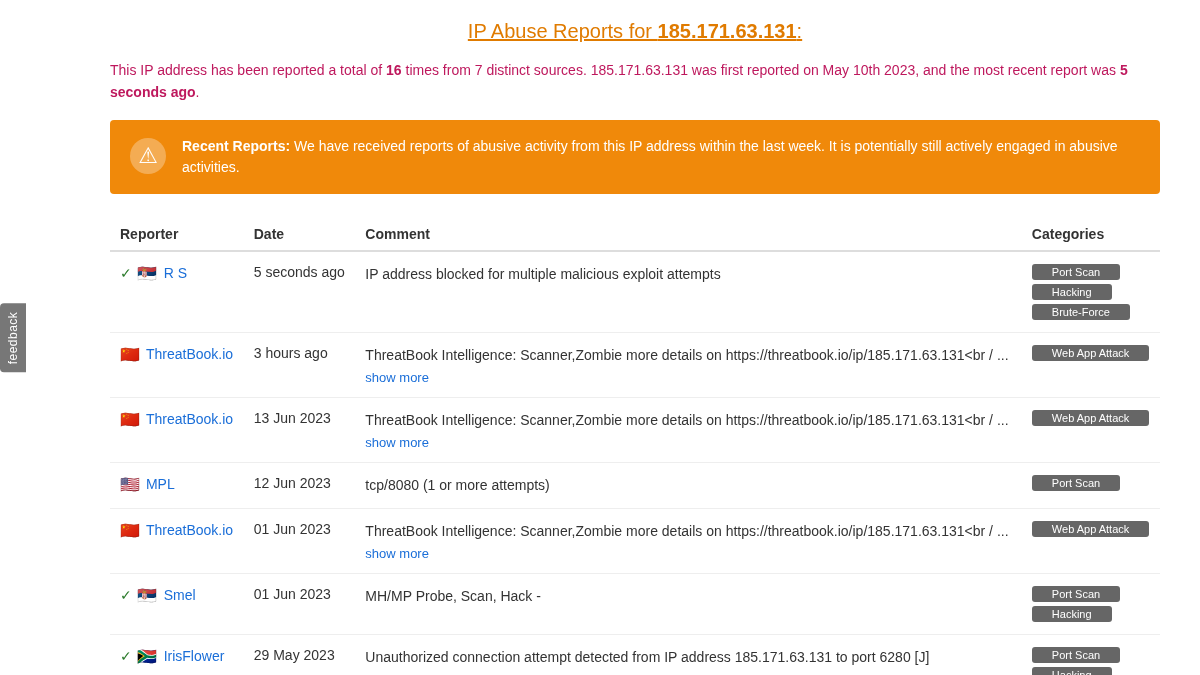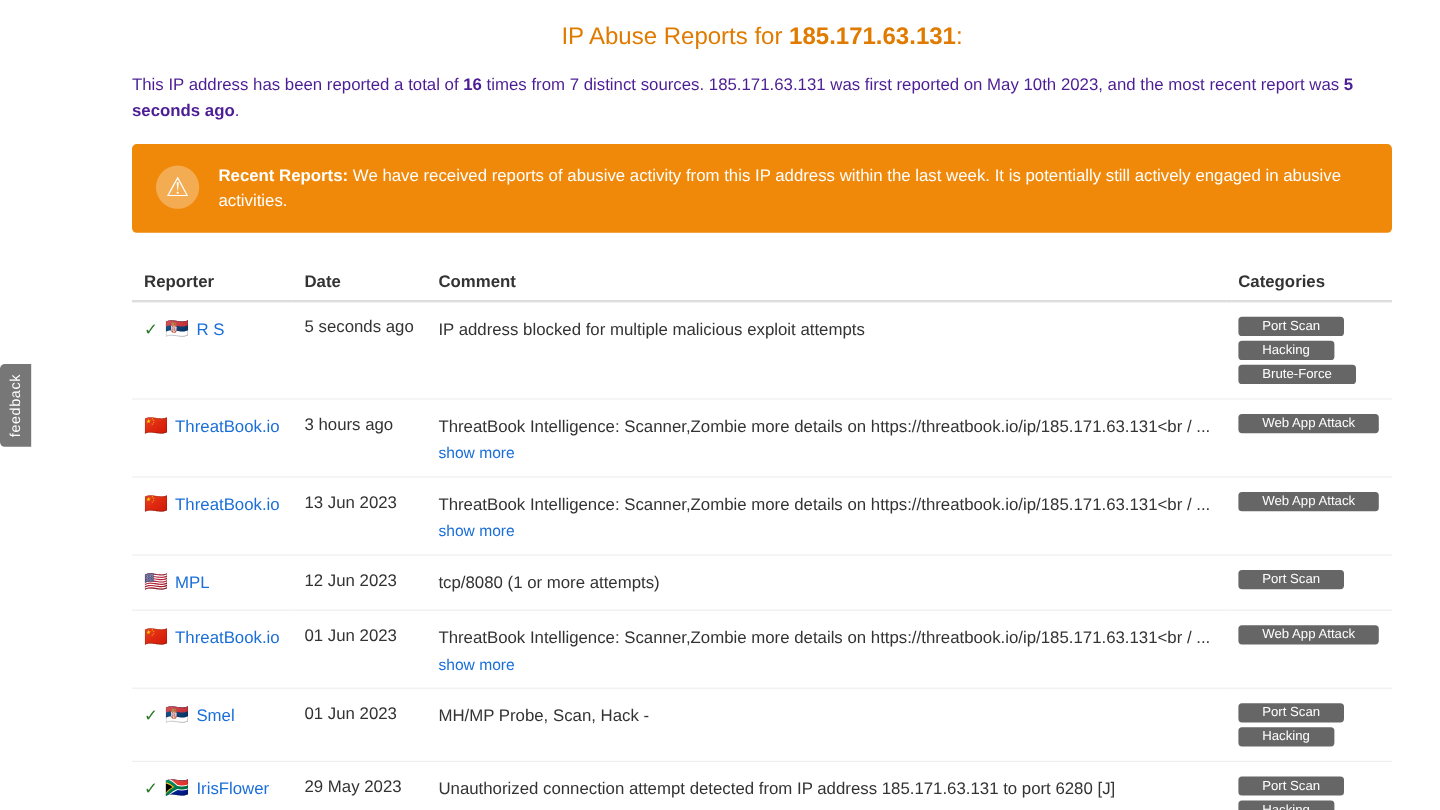--- a/index.html
+++ b/index.html
@@ -32,30 +32,31 @@
       transform: rotate(180deg);
       border-radius: 0 4px 4px 0;
       letter-spacing: 0.5px;
     }
     .page-title {
       text-align: center;
       font-size: 20px;
       color: #e07b00;
       margin-bottom: 16px;
       font-weight: normal;
+      text-decoration: underline;
     }
     .page-title strong {
       font-weight: bold;
       color: #e07b00;
     }
     .summary-text {
       font-size: 14px;
       line-height: 1.6;
       margin-bottom: 16px;
-      color: #4c1d95;
+      color: #be185d;
     }
     .summary-text strong {
       font-weight: bold;
     }
     .alert-box {
       background: #f0890a;
       color: #fff;
       padding: 16px 20px;
       border-radius: 4px;
       display: flex;

